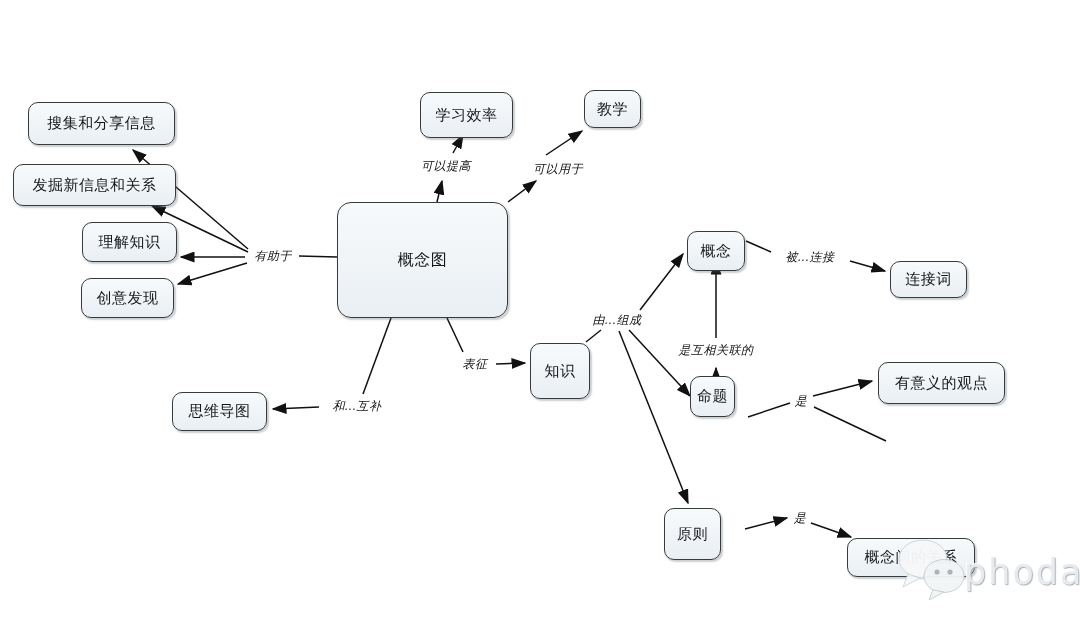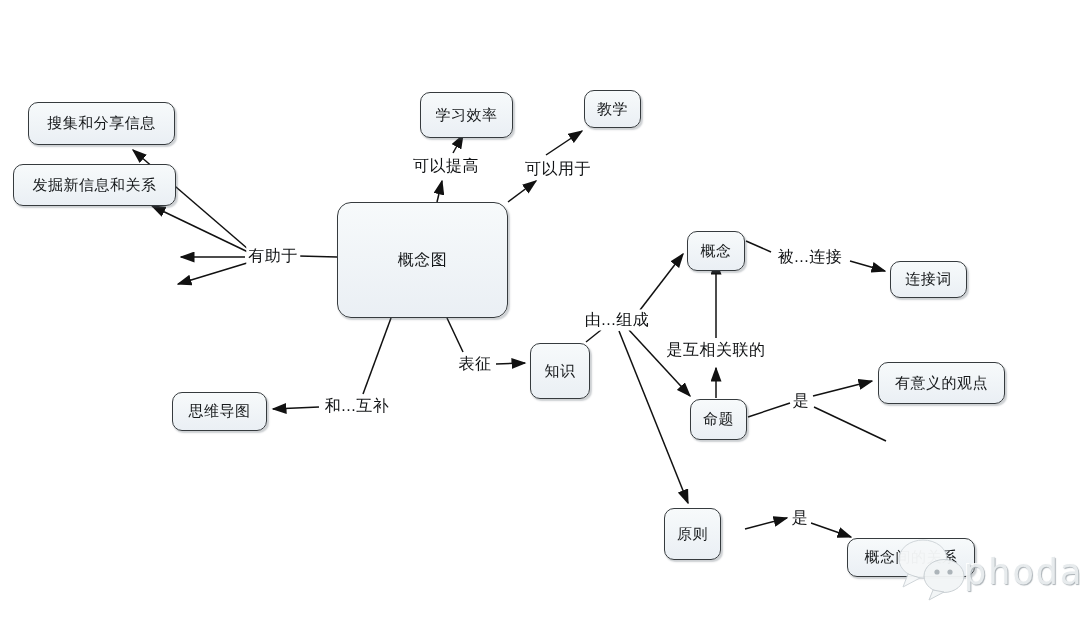--- a/index.html
+++ b/index.html
@@ -11,22 +11,22 @@
     position:absolute;z-index:2;box-sizing:border-box;
     display:flex;align-items:center;justify-content:center;
     background:linear-gradient(180deg,#f7fafb 0%,#eaeff4 100%);
     border:1.5px solid #363b3e;border-radius:10px;
     box-shadow:1.5px 2px 1.5px rgba(90,100,110,0.30);
     font-size:15px;color:#15181a;white-space:nowrap;letter-spacing:0.5px;
   }
   .node.big{border-radius:14px;font-size:16px;}
   .edge-label{
     position:absolute;z-index:3;transform:translate(-50%,-50%);
-    font-size:16px;color:#101214;background:#ffffff;padding:0 2px;
-    white-space:nowrap;letter-spacing:0.5px;
+    font-size:12px;color:#101214;background:#ffffff;padding:0 2px;
+    white-space:nowrap;letter-spacing:0.5px;font-style:italic;
   }
   .watermark{position:absolute;left:896px;top:538px;z-index:5;display:flex;align-items:flex-start;opacity:0.96;}
   .watermark .wm-text{
     margin-left:-6px;margin-top:14px;font-size:35px;letter-spacing:2px;
     color:#e7ebed;font-family:"DejaVu Sans",sans-serif;
     text-shadow:1px 1px 1px #a8afb4,-1px -1px 0 #ffffff,0 0 1px #b8bfc3;
   }
 </style>
 </head>
 <body>
@@ -75,27 +75,29 @@
       <line x1="850" y1="261" x2="885" y2="271" marker-end="url(#arrow)"></line>
 
       <line x1="745" y1="529" x2="787" y2="518" marker-end="url(#arrow)"></line>
       <line x1="811" y1="523" x2="851" y2="537" marker-end="url(#arrow)"></line>
     </g>
   </svg>
 
   <div class="node" style="left:28px;top:102px;width:147px;height:43px">搜集和分享信息</div>
   <div class="node big" style="left:337px;top:202px;width:171px;height:116px">概念图</div>
   <div class="node" style="left:13px;top:164px;width:163px;height:42px">发掘新信息和关系</div>
+  <div class="node" style="left:82px;top:222px;width:95px;height:40px">理解知识</div>
+  <div class="node" style="left:81px;top:278px;width:93px;height:40px">创意发现</div>
   <div class="node" style="left:420px;top:92px;width:93px;height:46px">学习效率</div>
   <div class="node" style="left:584px;top:90px;width:57px;height:38px">教学</div>
   <div class="node" style="left:172px;top:392px;width:95px;height:39px">思维导图</div>
   <div class="node" style="left:530px;top:343px;width:60px;height:56px">知识</div>
   <div class="node" style="left:687px;top:231px;width:58px;height:40px">概念</div>
   <div class="node" style="left:890px;top:261px;width:77px;height:37px">连接词</div>
-  <div class="node" style="left:690px;top:399px;width:57px;height:41px">命题</div>
+  <div class="node" style="left:690px;top:376px;width:45px;height:41px">命题</div>
   <div class="node" style="left:878px;top:362px;width:127px;height:42px">有意义的观点</div>
   <div class="node" style="left:664px;top:508px;width:57px;height:52px">原则</div>
   <div class="node" style="left:847px;top:538px;width:128px;height:39px">概念间的关系</div>
 
   <div class="edge-label" style="left:273px;top:256px">有助于</div>
   <div class="edge-label" style="left:446px;top:166px">可以提高</div>
   <div class="edge-label" style="left:558px;top:169px">可以用于</div>
   <div class="edge-label" style="left:357px;top:406px">和...互补</div>
   <div class="edge-label" style="left:475px;top:364px">表征</div>
   <div class="edge-label" style="left:617px;top:320px">由...组成</div>

